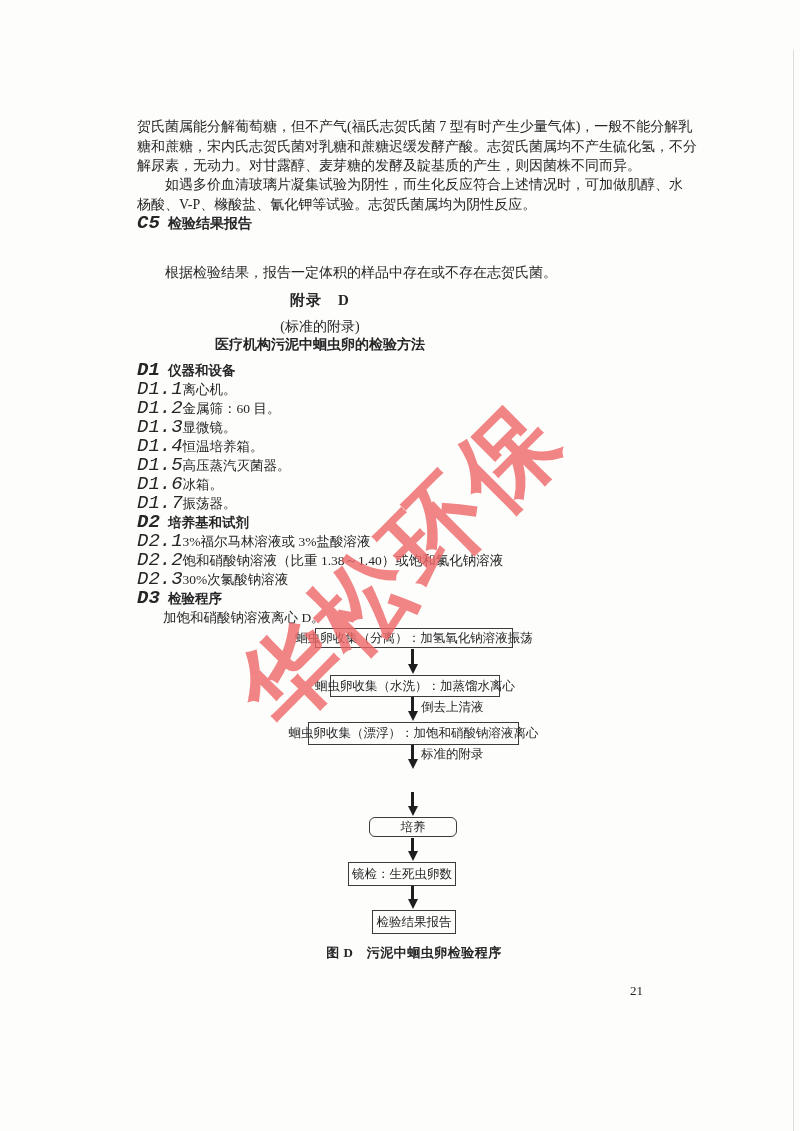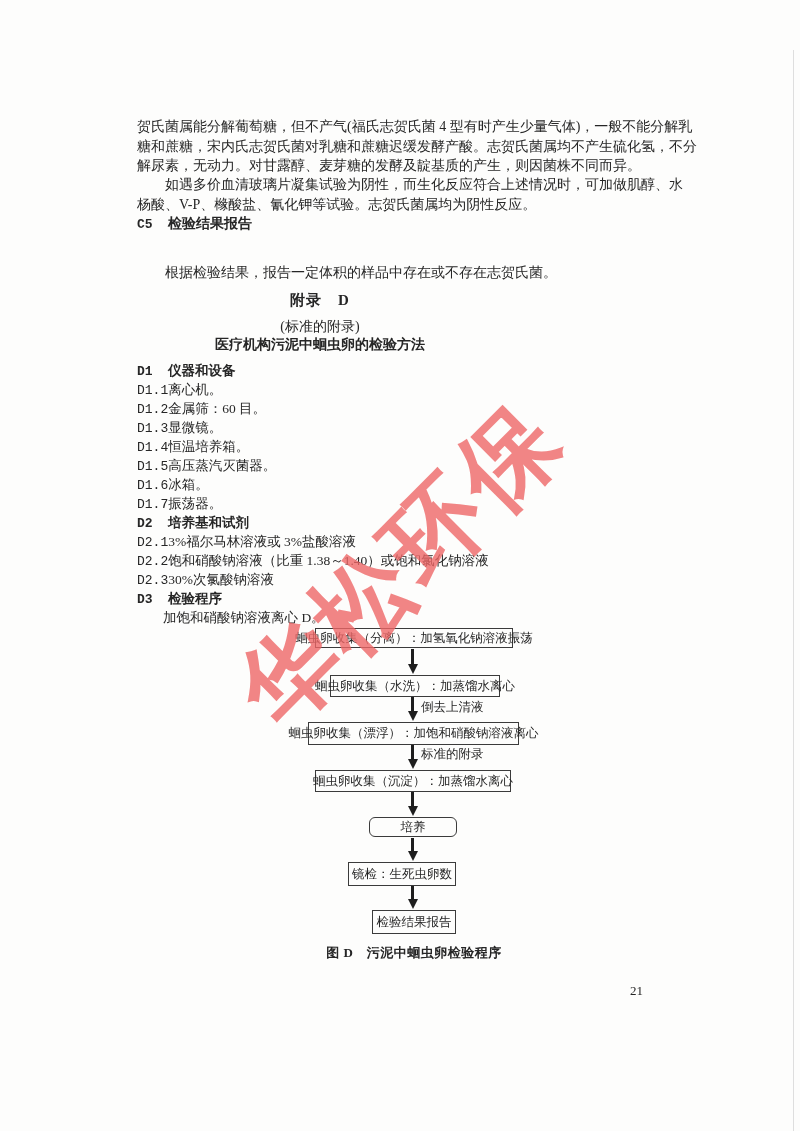--- a/index.html
+++ b/index.html
@@ -17,21 +17,22 @@
     color:rgba(238,103,103,0.80);z-index:5;pointer-events:none;
   }
   
   .tline{white-space:nowrap;font-size:14px;}
   .p1{position:absolute;left:137px;top:117px;line-height:19.5px;}
   .p2{position:absolute;left:137px;top:175px;line-height:19.5px;}
   .indent{padding-left:28px;}
   .dlabel{
     display:inline-block;min-width:31px;
     font-family:"Liberation Mono","DejaVu Sans Mono",monospace;
-    font-size:13px;
+    font-size:19px;
+    font-style:italic;
   }
   .c5row{position:absolute;left:137px;top:214px;height:19.5px;line-height:19.5px;font-size:14px;font-weight:bold;}
   .c5body{position:absolute;left:165px;top:239px;height:19.5px;line-height:19.5px;margin-top:24px;}
   
   .center{position:absolute;left:0;width:640px;text-align:center;line-height:20px;}
   .h-appendix{top:290px;font-size:15px;font-weight:bold;letter-spacing:1px;}
   .h-sub{top:317px;font-size:14px;}
   .h-name{top:335px;font-size:14px;font-weight:bold;}
   
   .dlist{position:absolute;left:137px;top:361px;}
@@ -72,21 +73,21 @@
 </head>
 <body>
 
 <div class="page">
 
   <div class="edge-line"></div>
 
   <div class="watermark">华松环保</div>
 
   <div class="p1">
-    <div class="tline">贺氏菌属能分解葡萄糖，但不产气(福氏志贺氏菌 4 型有时产生少量气体)，一般不能分解乳</div>
+    <div class="tline">贺氏菌属能分解葡萄糖，但不产气(福氏志贺氏菌 7 型有时产生少量气体)，一般不能分解乳</div>
     <div class="tline">糖和蔗糖，宋内氏志贺氏菌对乳糖和蔗糖迟缓发酵产酸。志贺氏菌属均不产生硫化氢，不分</div>
     <div class="tline">解尿素，无动力。对甘露醇、麦芽糖的发酵及靛基质的产生，则因菌株不同而异。</div>
   </div>
 
   <div class="p2">
     <div class="tline indent">如遇多价血清玻璃片凝集试验为阴性，而生化反应符合上述情况时，可加做肌醇、水</div>
     <div class="tline">杨酸、V-P、橼酸盐、氰化钾等试验。志贺氏菌属均为阴性反应。</div>
   </div>
 
   <div class="c5row">
@@ -119,21 +120,20 @@
   <div class="arrow a1"></div>
 
   <div class="fbox b2">蛔虫卵收集（水洗）：加蒸馏水离心</div>
   <div class="arrow a2"></div>
   <div class="alabel al1">倒去上清液</div>
 
   <div class="fbox b3">蛔虫卵收集（漂浮）：加饱和硝酸钠溶液离心</div>
   <div class="arrow a3"></div>
   <div class="alabel al2">标准的附录</div>
 
-  <div class="fbox b4">蛔虫卵收集（沉淀）：加蒸馏水离心</div>
   <div class="arrow a4"></div>
 
   <div class="fbox b5">培养</div>
   <div class="arrow a5"></div>
 
   <div class="fbox b6">镜检：生死虫卵数</div>
   <div class="arrow a6"></div>
 
   <div class="fbox b7">检验结果报告</div>
 

